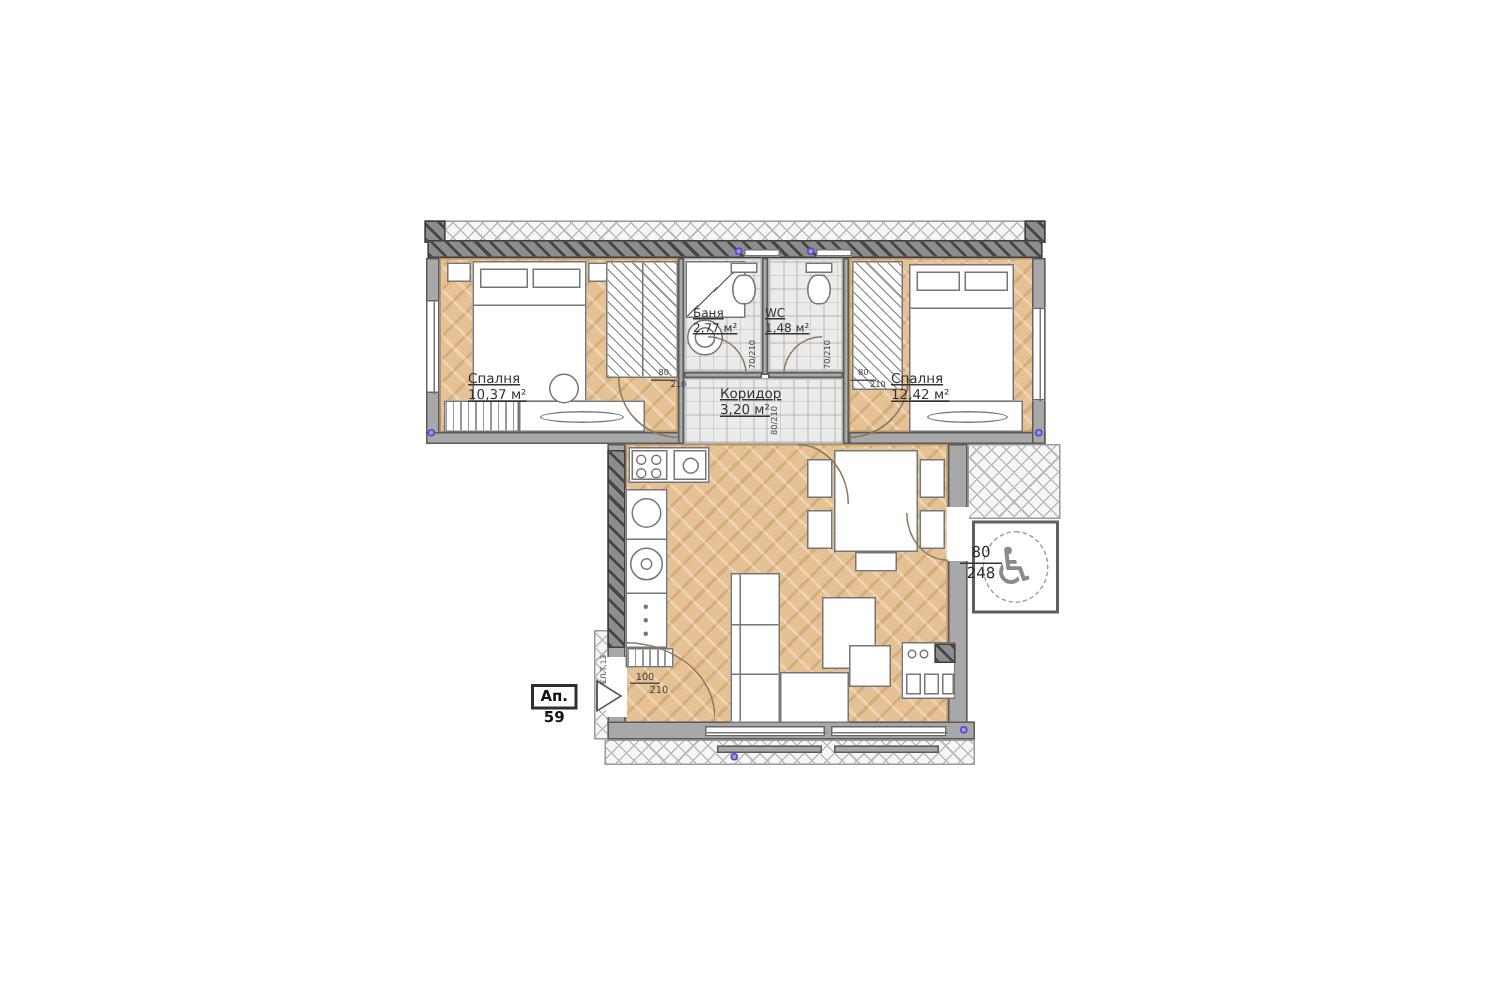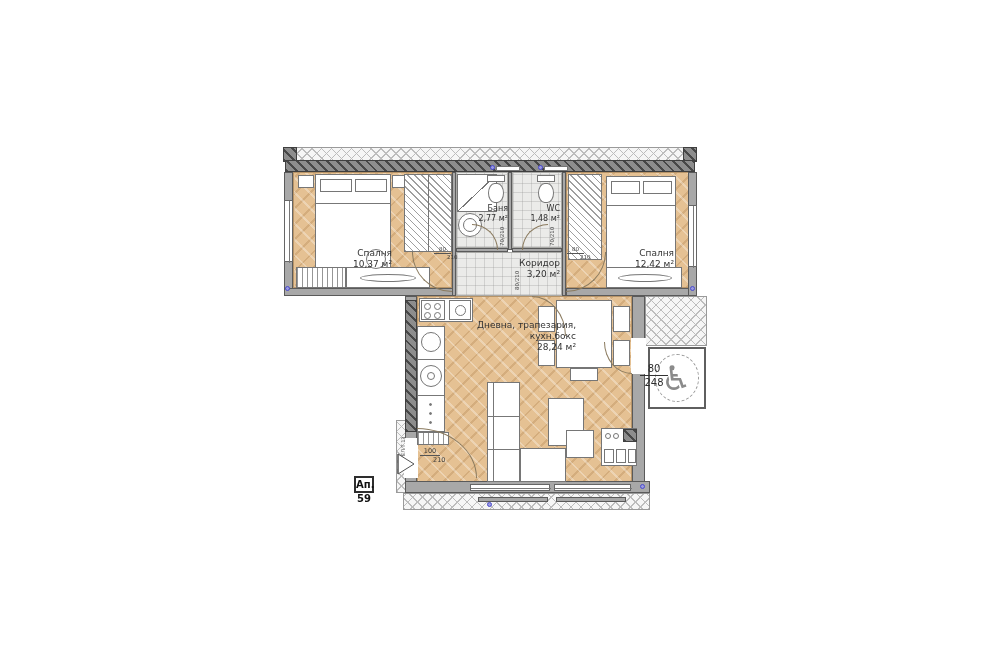--- a/index.html
+++ b/index.html
@@ -40,21 +40,21 @@
   .dashcirc{border:1px dashed #9a9a9a;border-radius:50%;}
 
   
   .arc{border:0 solid #8a7a5e;background:transparent;}
   .arc--tr{border-top-width:1px;border-right-width:1px;border-top-right-radius:100%;}
   .arc--tl{border-top-width:1px;border-left-width:1px;border-top-left-radius:100%;}
   .arc--br{border-bottom-width:1px;border-right-width:1px;border-bottom-right-radius:100%;}
   .arc--bl{border-bottom-width:1px;border-left-width:1px;border-bottom-left-radius:100%;}
 
   
-  .rlabel{text-align:right;color:#333;font-size:9px;line-height:11px;}
+  .rlabel{text-align:left;color:#333;font-size:9px;line-height:11px;text-decoration:underline;}
   .rlabel .nm{white-space:nowrap;}
   .dim{font-size:5.5px;line-height:7px;color:#3d3d3d;text-align:center;}
   .dim .ftop{border-bottom:1px solid #555;display:block;}
   .dim .fbot{display:block;margin-left:13px;}
   .dim-lg{font-size:10px;line-height:13px;color:#2c2c2c;text-align:center;}
   .dim-lg .ftop{border-bottom:1px solid #333;display:block;}
   .rot{transform:rotate(-90deg);transform-origin:left top;font-size:5.5px;color:#4d4d4d;white-space:nowrap;}
   .badge{background:#fff;border:2px solid #2e2e2e;font-size:10px;font-weight:bold;color:#111;
          text-align:center;line-height:14px;}
   .wc-glyph{font-size:34px;color:#8b8b8b;line-height:1;}
@@ -225,21 +225,21 @@
   </div>
   <div class="abs rot" style="left:499px;top:246px;">70/210</div>
   <div class="abs rot" style="left:549px;top:246px;">70/210</div>
   <div class="abs rot" style="left:514px;top:290px;">80/210</div>
   <div class="abs dim" style="left:420px;top:447px;width:20px;font-size:6.5px;line-height:8px;">
     <span class="ftop">100</span>
     <span class="fbot">210</span>
   </div>
   <div class="abs rot" style="left:400px;top:456px;font-size:5px;">ЕЛ.Т.13</div>
 
-  <div class="abs badge" style="left:354px;top:476px;width:20px;height:17px;">Ап. 59</div>
+  <div class="abs badge" style="left:354px;top:456px;width:31px;height:17px;">Ап. 59</div>
   <svg class="abs" style="left:397px;top:452px;" width="20" height="24" viewBox="0 0 20 24">
     <polygon points="1,2 17,12 1,22" fill="#ffffff" stroke="#555555" stroke-width="1"></polygon>
     <line x1="1" y1="2" x2="1" y2="22" stroke="#555555" stroke-width="1"></line>
   </svg>
 
   <div class="abs bdot" style="left:285px;top:286px;"></div>
   <div class="abs bdot" style="left:690px;top:286px;"></div>
   <div class="abs bdot" style="left:487px;top:502px;"></div>
   <div class="abs bdot" style="left:640px;top:484px;"></div>
 
@@ -256,19 +256,14 @@
     <div class="nm">1,48 м²</div>
   </div>
   <div class="abs rlabel" style="left:480px;top:258px;width:80px;">
     <div class="nm">Коридор</div>
     <div class="nm">3,20 м²</div>
   </div>
   <div class="abs rlabel" style="left:594px;top:248px;width:80px;">
     <div class="nm">Спалня</div>
     <div class="nm">12,42 м²</div>
   </div>
-  <div class="abs rlabel" style="left:456px;top:320px;width:120px;">
-    <div class="nm">Дневна, трапезария,</div>
-    <div class="nm">кухн.бокс</div>
-    <div class="nm">28,24 м²</div>
-  </div>
 
 </div>
 
 </body></html>

